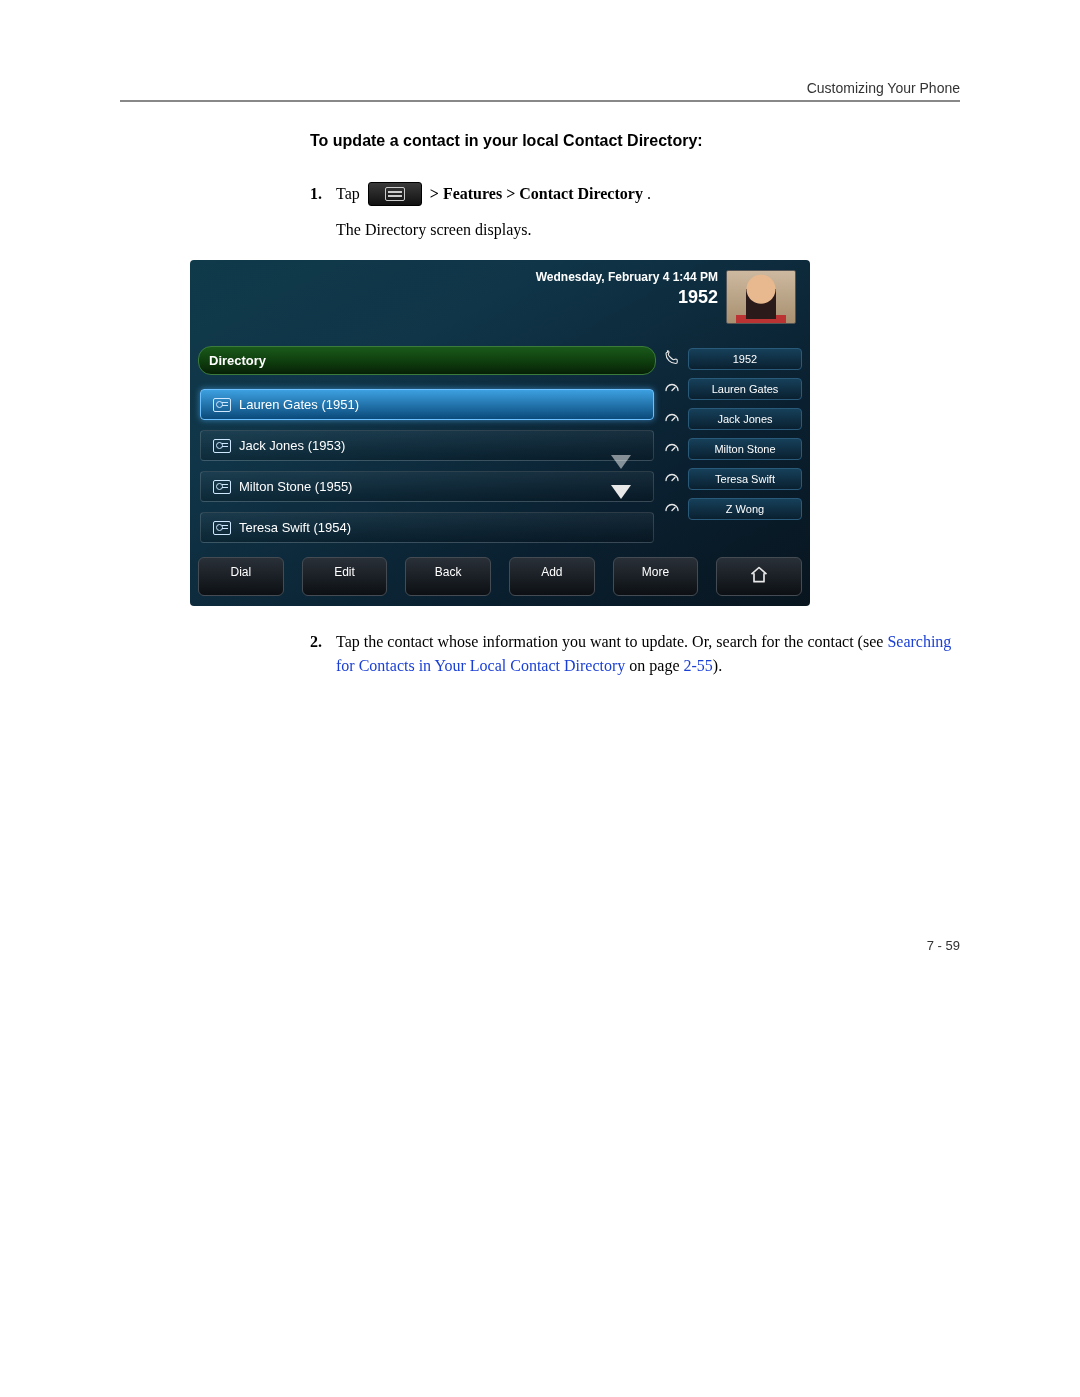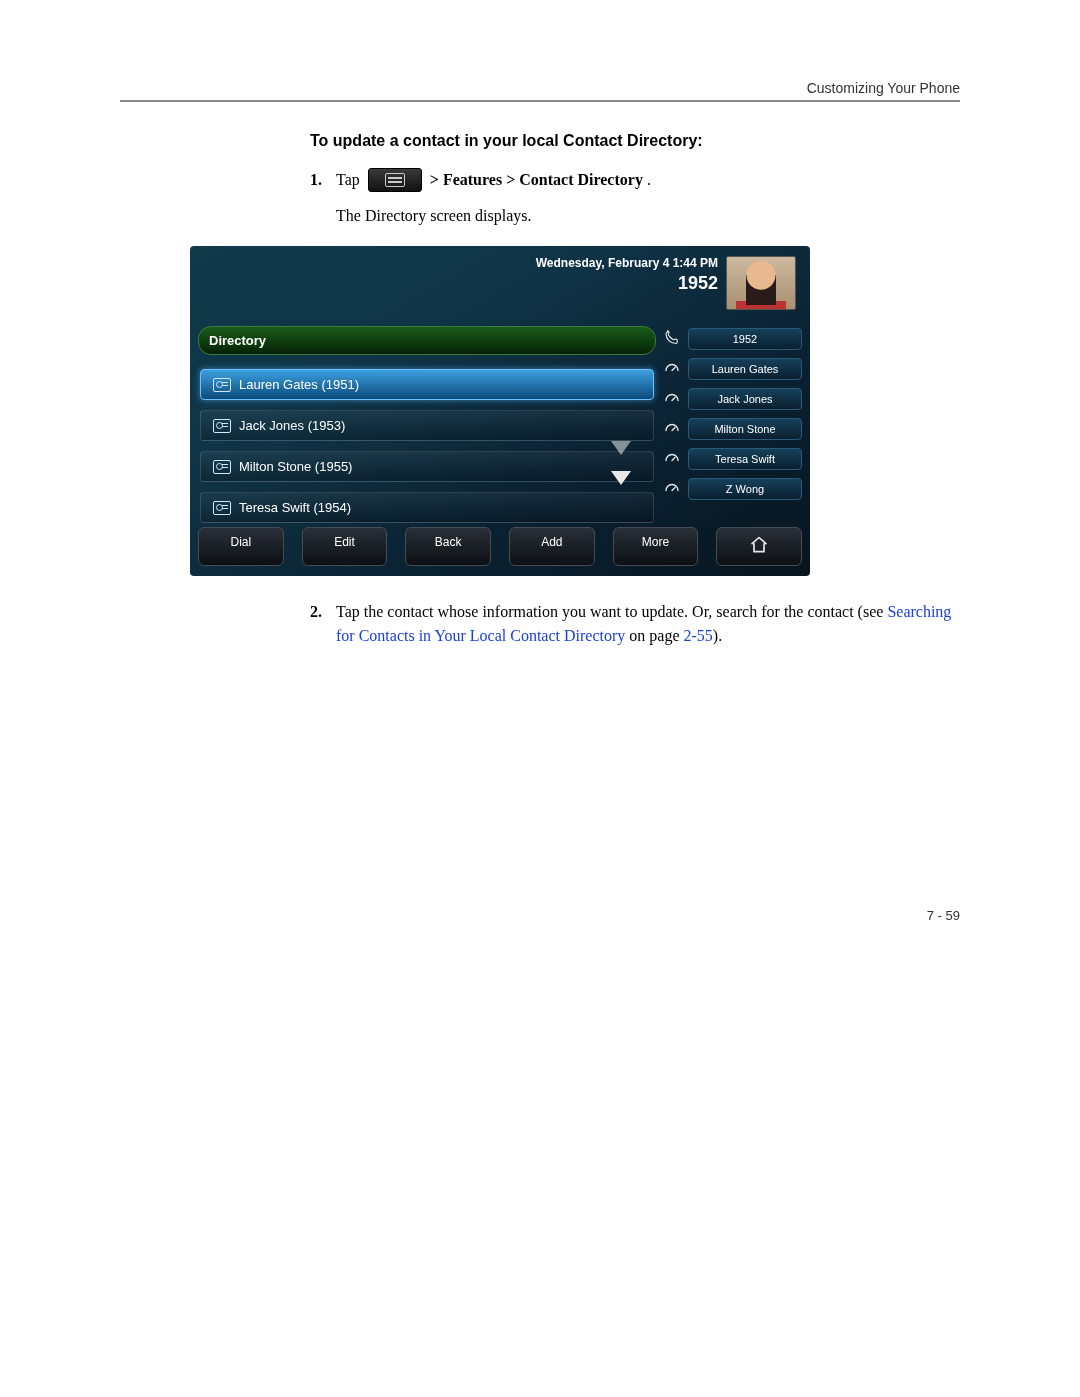--- a/index.html
+++ b/index.html
@@ -23,21 +23,21 @@
     border-top: 2px solid #888;
     margin-bottom: 30px;
   }
   .content {
     margin-left: 190px;
   }
   .section-heading {
     font-family: Arial, Helvetica, sans-serif;
     font-weight: bold;
     font-size: 16px;
-    margin-bottom: 18px;
+    margin-bottom: 32px;
   }
   .step {
     display: flex;
     margin-bottom: 12px;
     font-size: 16px;
     line-height: 1.5;
   }
   .step-num {
     font-weight: bold;
     width: 26px;
@@ -74,21 +74,21 @@
     width: 620px;
     background: linear-gradient(150deg,#0f3a4a 0%, #103548 30%, #0a2030 70%, #08151f 100%);
     border-radius: 4px;
     padding: 8px 8px 10px 8px;
     color: #fff;
     font-family: Arial, Helvetica, sans-serif;
     position: relative;
   }
   .status-bar {
     display:flex; justify-content:flex-end; align-items:flex-start;
-    padding: 2px 6px 16px 6px; gap:8px;
+    padding: 2px 6px 22px 6px; gap:8px;
   }
   .status-text { text-align:right; font-size:12px; line-height:1.3; }
   .status-date { font-weight:bold; }
   .status-ext { font-size:18px; font-weight:bold; }
   .avatar {
     width:70px; height:54px; border-radius:2px;
     background:
       radial-gradient(circle at 50% 35%, #e8b98f 0 14px, transparent 15px),
       linear-gradient(#2a1a1a,#2a1a1a) center 18px/30px 30px no-repeat,
       linear-gradient(#b33,#b33) center 44px/50px 20px no-repeat,
@@ -142,21 +142,21 @@
     flex:1;
     background: linear-gradient(#16405a,#0a2030);
     border:1px solid #2a5a7a;
     border-radius:4px;
     padding:4px 6px;
     font-size:11px;
     text-align:center;
     white-space:nowrap;
   }
   .softkeys {
-    display:flex; gap:18px; margin-top:4px;
+    display:flex; gap:18px; margin-top:14px;
   }
   .softkey {
     flex:1;
     background: linear-gradient(#2a3038,#0c1014);
     border:1px solid #454b52;
     border-radius:6px;
     padding:7px 4px;
     text-align:center;
     font-size:12px;
   }

